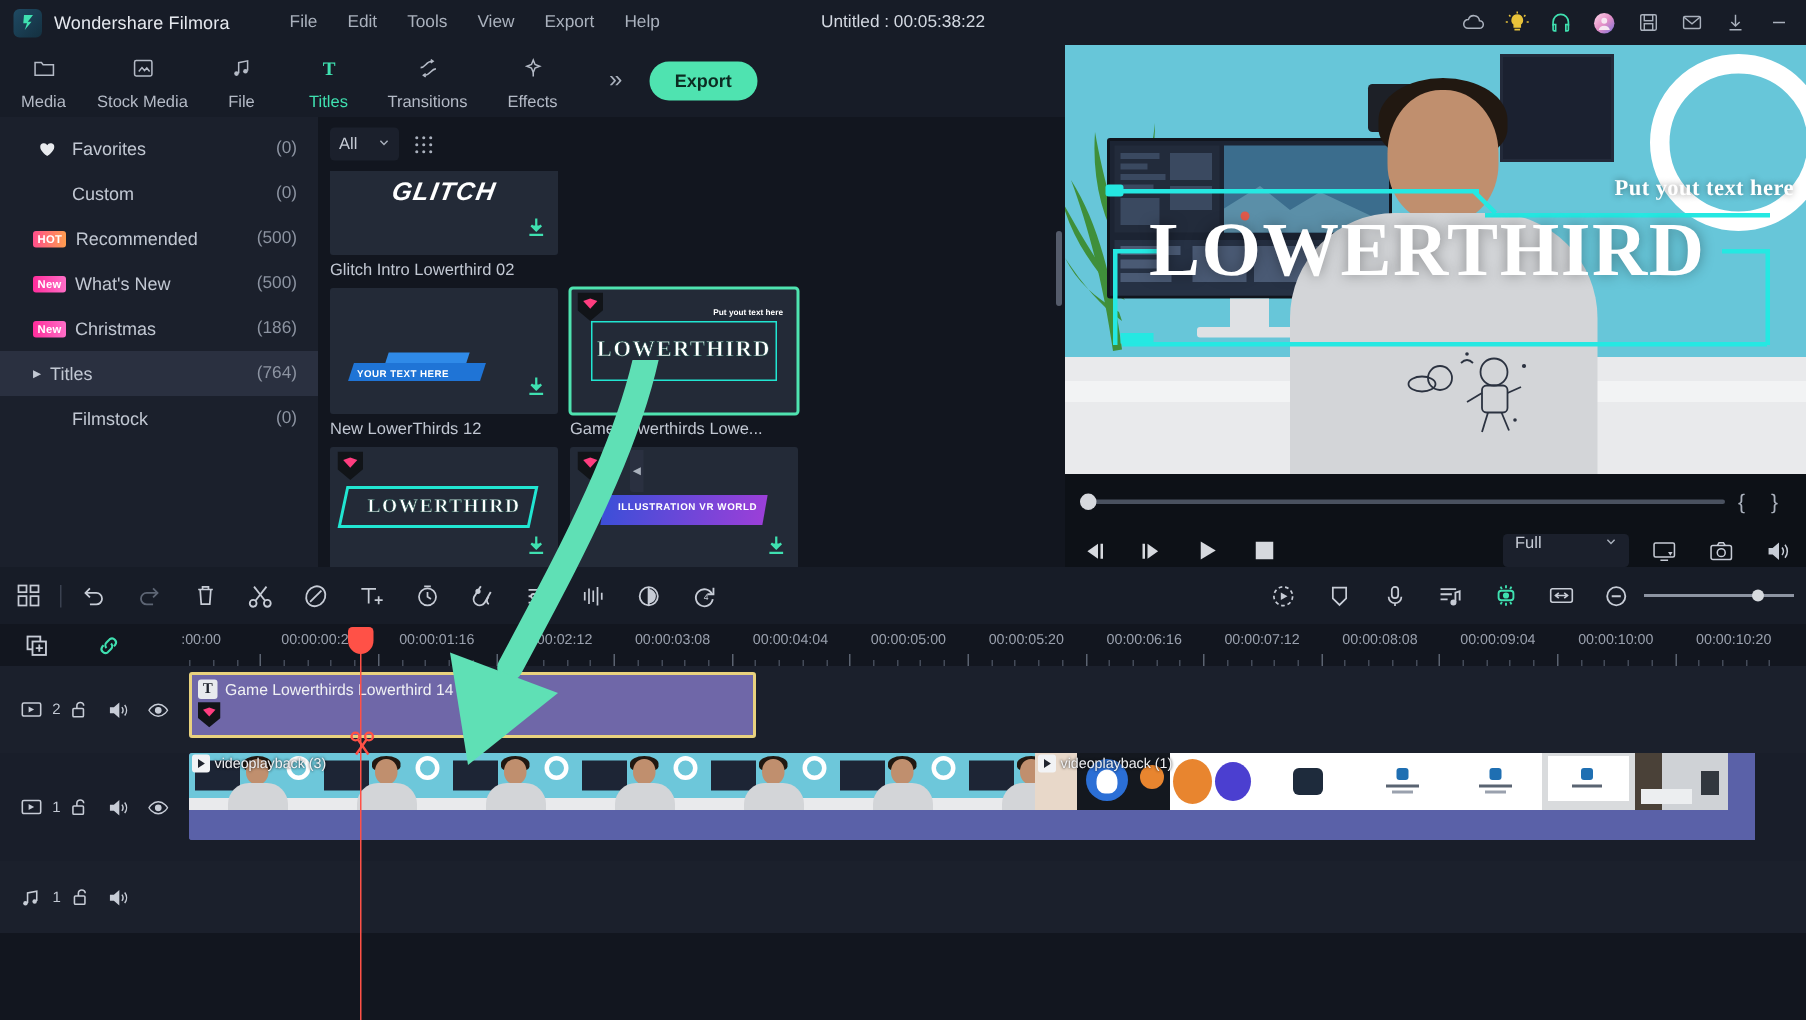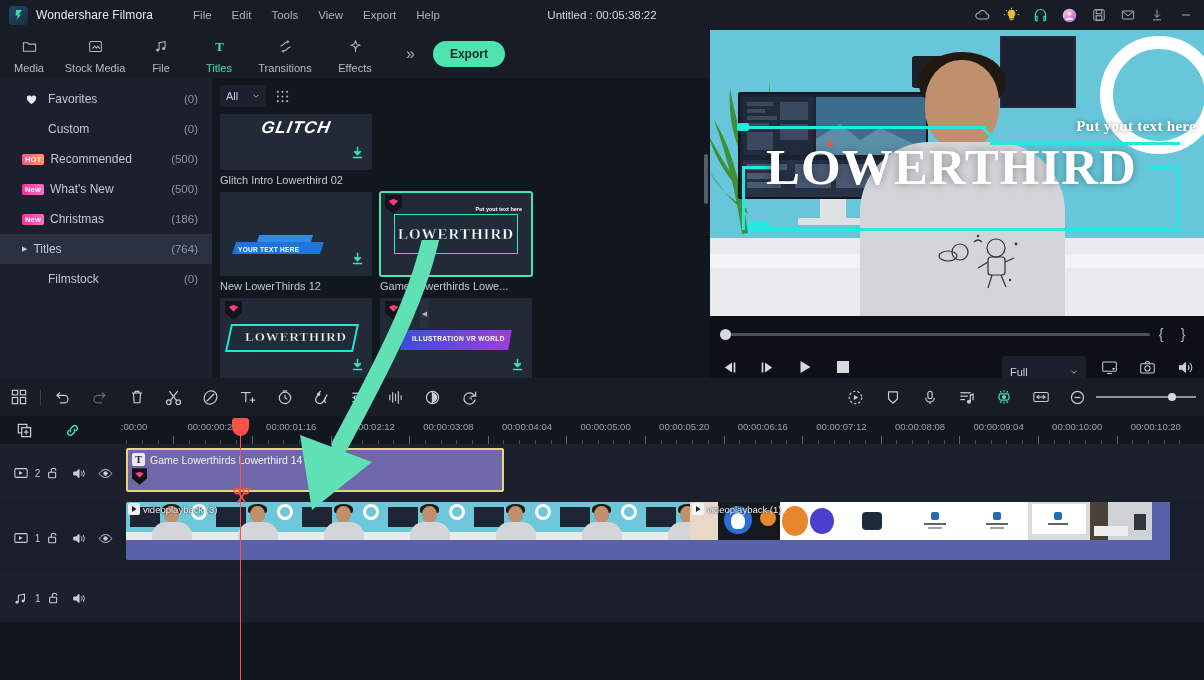--- a/index.html
+++ b/index.html
@@ -194,21 +194,21 @@
   .cy-tick { position:absolute; left:37px; top:192px; width:22px; height:7px; background:#25e8e2;}
 
   .pv-seek { position:absolute; left:0; top:286px; width:494px; height:36px; display:flex; align-items:center; padding:0 10px;}
   .seek-track { flex:1; height:3px; background:#4a5260; border-radius:2px; position:relative;}
   .seek-knob { position:absolute; left:0; top:-4px; width:11px; height:11px; border-radius:50%; background:#d6d9de;}
   .brace { width:22px; text-align:center; font-size:14px; color:#aab1bd; cursor:default;}
   .pv-ctrls { position:absolute; left:0; top:322px; width:494px; height:30px; display:flex; align-items:center;}
   .pc { width:38px; height:30px; display:flex; align-items:center; justify-content:center; cursor:default;}
   .quality {
     margin-left:auto; width:84px; height:22px; background:#1b202c; border-radius:3px;
-    display:flex; align-items:flex-end; justify-content:space-between; padding:0 8px;
+    display:flex; align-items:flex-start; justify-content:space-between; padding:0 8px;
     font-size:11px; color:#c7ccd6; cursor:default; margin-right:4px;
   }
 
   
   .tl-toolbar { position:absolute; left:0; top:378px; width:1204px; height:38px; background:#171c27; display:flex; align-items:center;}
   .tt { width:37px; height:38px; display:flex; align-items:center; justify-content:center; cursor:default;}
   .tt-sep { width:1px; height:15px; background:#3a4150; margin:0 3px;}
   .zoom-slider { width:108px; height:38px; display:flex; align-items:center; cursor:default;}
   .zs-track { width:100px; height:2px; background:#8d94a2; position:relative;}
   .zs-knob { position:absolute; left:72px; top:-3px; width:8px; height:8px; border-radius:50%; background:#d6d9de;}

